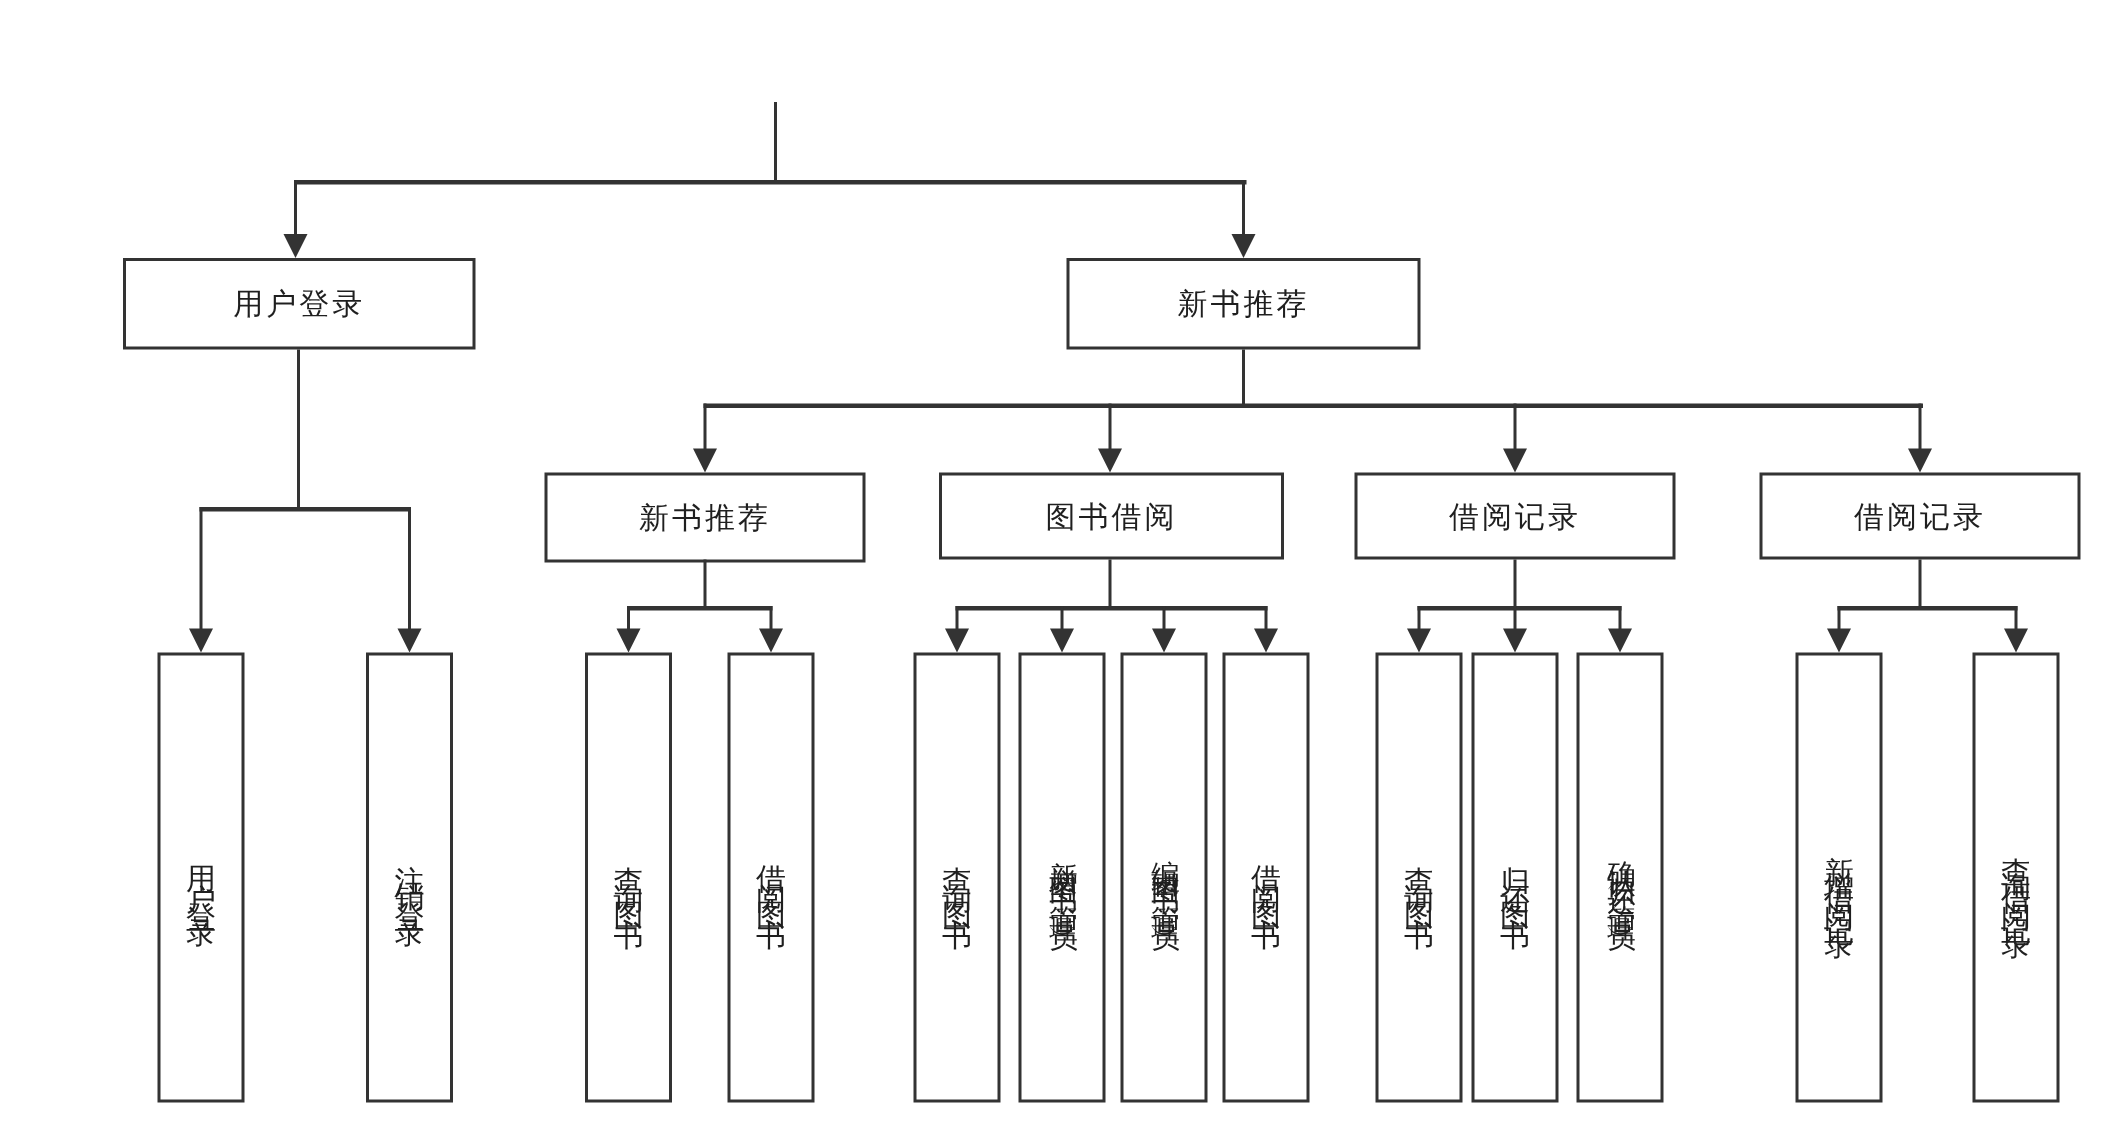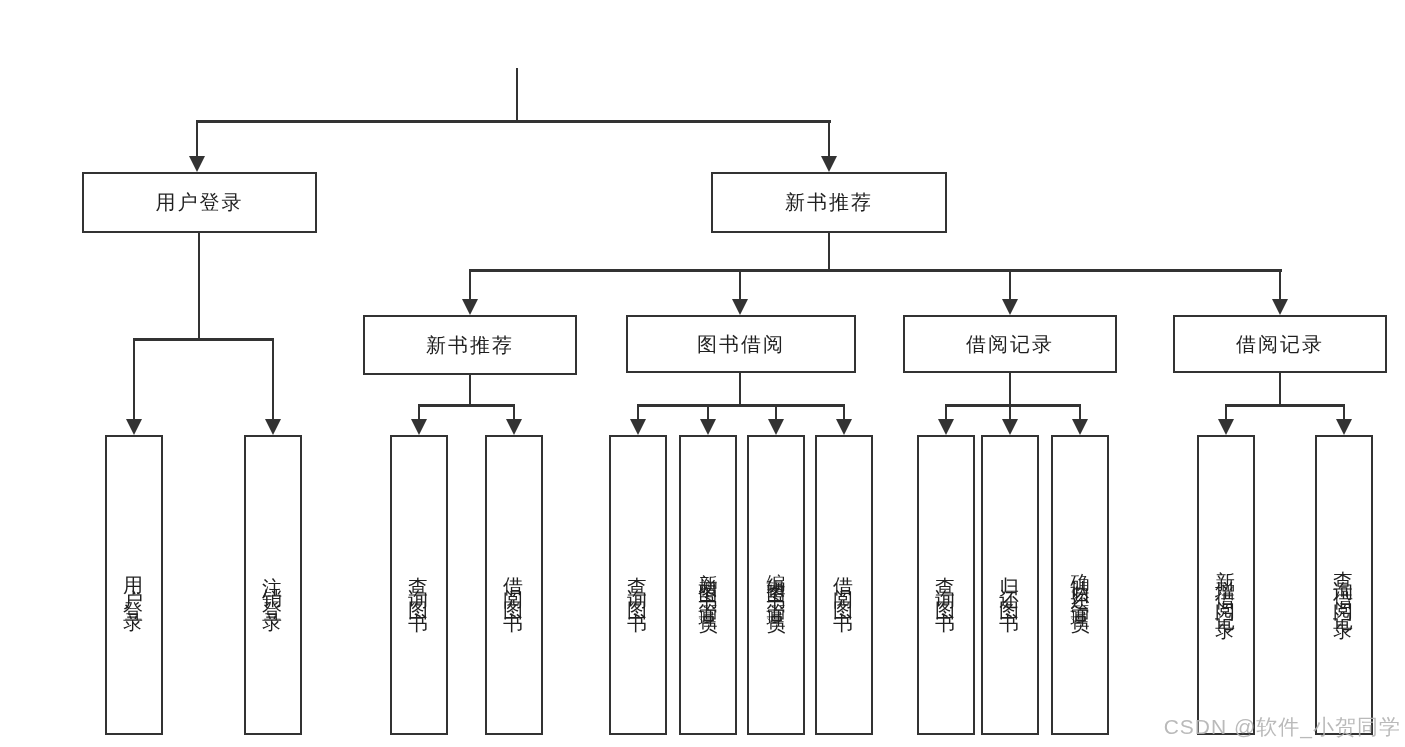--- a/index.html
+++ b/index.html
@@ -112,15 +112,14 @@
   <div class="ln" style="left:1079px;top:404px;width:2px;height:17px"></div>
   <div class="ar" style="left:1072px;top:419px"></div>
 
   <div class="ln" style="left:1279px;top:373px;width:2px;height:33px"></div>
   <div class="ln" style="left:1225px;top:404px;width:120px;height:3px"></div>
   <div class="ln" style="left:1225px;top:404px;width:2px;height:17px"></div>
   <div class="ar" style="left:1218px;top:419px"></div>
   <div class="ln" style="left:1343px;top:404px;width:2px;height:17px"></div>
   <div class="ar" style="left:1336px;top:419px"></div>
 
-  <div class="wm">CSDN @软件_小贺同学</div>
 
 </div>
 
 </body></html>

